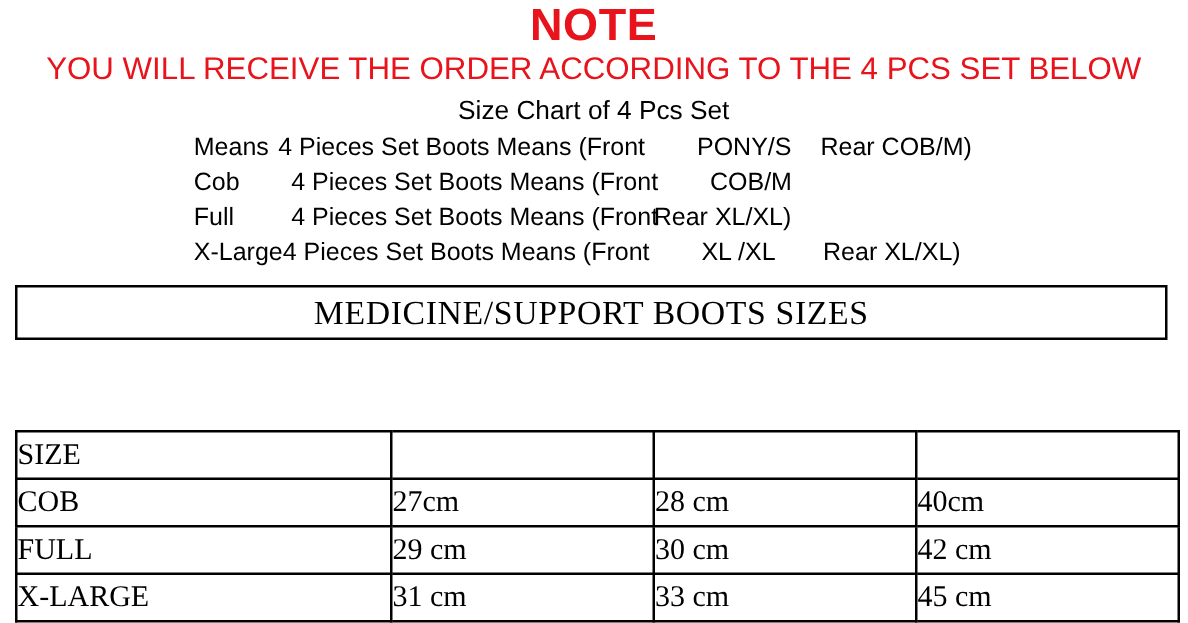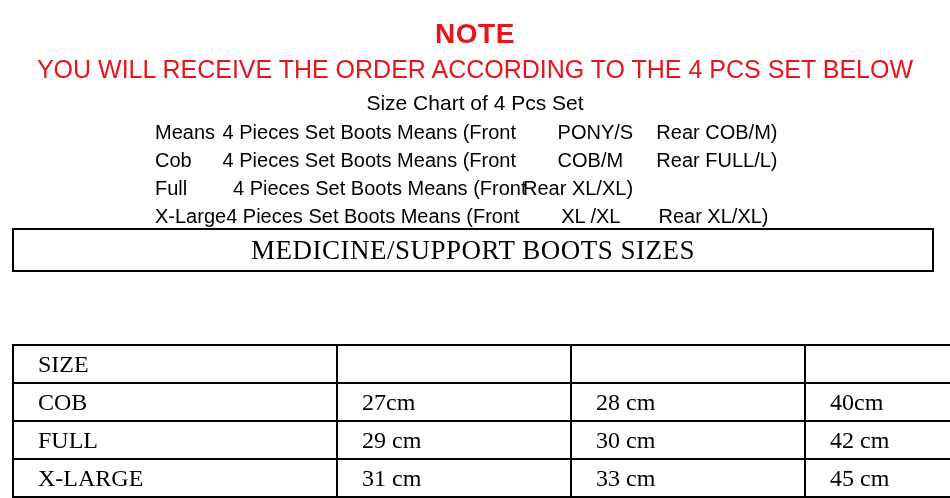--- a/index.html
+++ b/index.html
@@ -19,24 +19,24 @@
     width: 950px;
     height: 498px;
     background: #ffffff;
   }
 
   
   .note-title {
     text-align: center;
     color: #e8131b;
     font-weight: bold;
-    font-size: 28px;
+    font-size: 36px;
     line-height: 40px;
     letter-spacing: 0.5px;
-    padding-top: 14px;
+    padding-top: 0;
   }
   .note-sub {
     text-align: center;
     color: #e8131b;
     font-weight: normal;
     font-size: 25px;
     line-height: 30px;
     letter-spacing: 0px;
     white-space: nowrap;
   }
@@ -88,21 +88,21 @@
     position: absolute;
     left: 12px;
     top: 344px;
     width: 922px;
     border-collapse: collapse;
     table-layout: fixed;
   }
   .size-table td {
     border: 2px solid #000000;
     height: 36px;
-    padding: 0 0 0 24px;
+    padding: 0 0 0 0;
     font-family: "Liberation Serif", serif;
     font-size: 24px;
     vertical-align: middle;
   }
   .col-0 { width: 298px; }
   .col-1 { width: 208px; }
   .col-2 { width: 208px; }
   .col-3 { width: 208px; }
 </style>
 </head>
@@ -119,21 +119,20 @@
     <div class="set-row">
       <span class="set-name">Means</span>
       <span class="set-mid">4 Pieces Set Boots Means (Front</span>
       <span class="set-front">PONY/S</span>
       <span class="set-rear">Rear COB/M)</span>
     </div>
     <div class="set-row">
       <span class="set-name">Cob</span>
       <span class="set-mid">4 Pieces Set Boots Means (Front</span>
       <span class="set-front">COB/M</span>
-      <span class="set-rear">Rear FULL/L)</span>
     </div>
     <div class="set-row">
       <span class="set-name">Full</span>
       <span class="set-mid">4 Pieces Set Boots Means (Front</span>
       <span class="set-rear">Rear XL/XL)</span>
     </div>
     <div class="set-row">
       <span class="set-name">X-Large</span>
       <span class="set-mid">4 Pieces Set Boots Means (Front</span>
       <span class="set-front">XL /XL</span>

